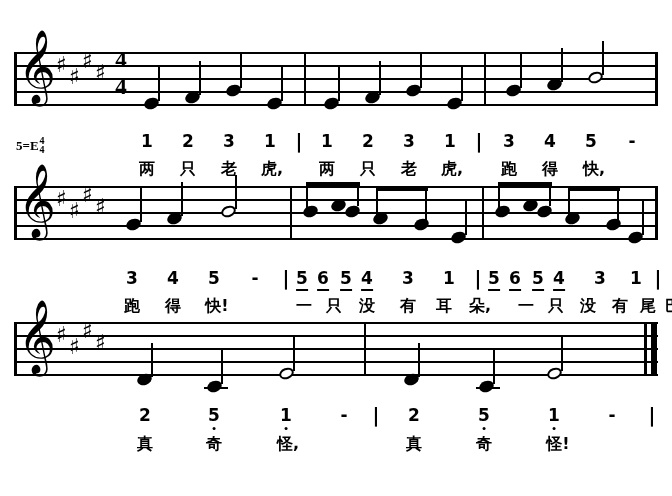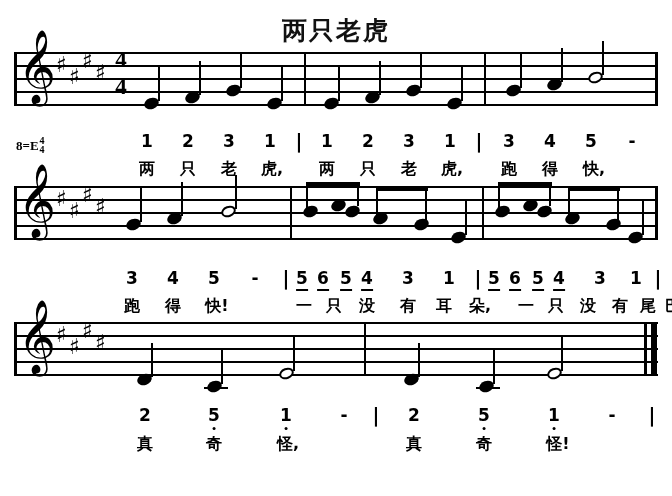--- a/index.html
+++ b/index.html
@@ -216,24 +216,23 @@
     font-size: 10px;
     margin-left: 1px;
   }
   .keyline .frac span { display: block; }
 </style>
 </head>
 <body>
 
 <div class="sheet">
 
-  <div class="title">两只老虎</div>
 
   <div class="keyline">
-    <span>8=E</span><span class="frac"><span>4</span><span>4</span></span>
+    <span>5=E</span><span class="frac"><span>4</span><span>4</span></span>
   </div>
 
   <div class="system sys1">
     <div class="stafflines">
       <div class="ln ln0"></div>
       <div class="ln ln1"></div>
       <div class="ln ln2"></div>
       <div class="ln ln3"></div>
       <div class="ln ln4"></div>
     </div>

